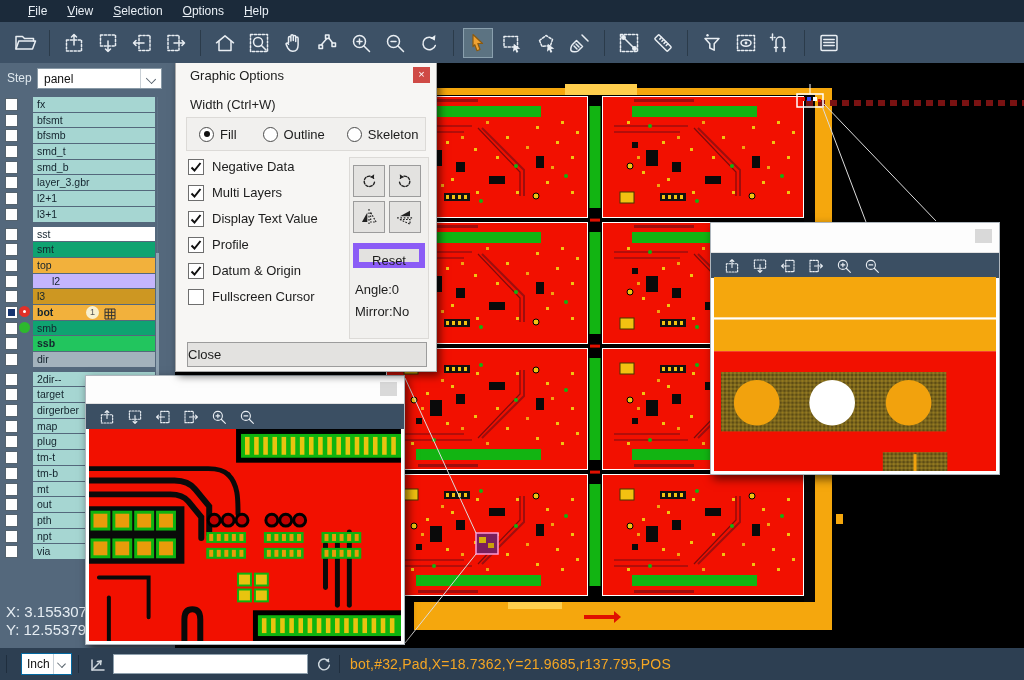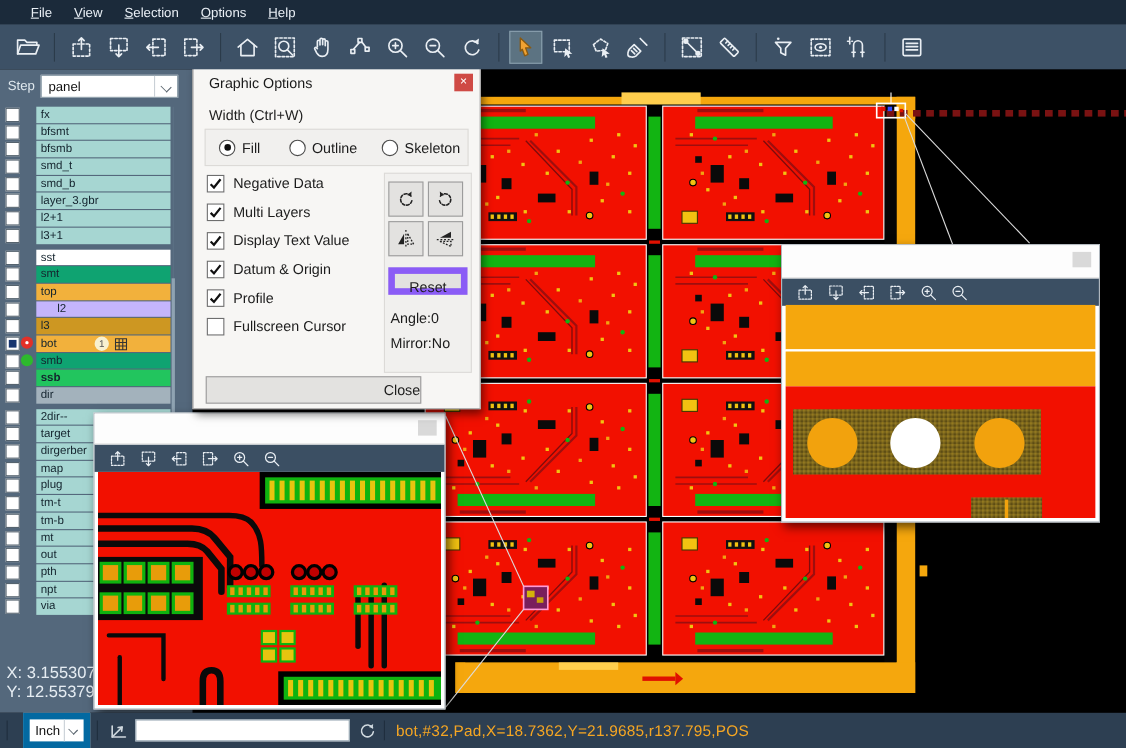--- a/index.html
+++ b/index.html
@@ -58,38 +58,38 @@
   .check-box{width:14px;height:14px;background:#fff;border:1px solid #6e6e6e;flex:none;position:relative;}
   .check-box svg{position:absolute;left:0;top:0;}
   .check-label{font-size:13px;color:#1c1c1c;margin-left:8px;white-space:nowrap;}
   #dlg-right{position:absolute;left:173px;top:96px;width:80px;height:182px;background:#f1f0ee;border:1px solid #dcdad7;box-sizing:border-box;}
   #dlg-btn-grid{position:absolute;left:3px;top:7px;width:72px;display:grid;grid-template-columns:32px 32px;grid-gap:4px;}
   .xform-btn{width:32px;height:32px;background:#e3e2e0;border:1px solid #9c9c9c;display:flex;align-items:center;justify-content:center;box-sizing:border-box;}
   .xform-btn svg{width:20px;height:20px;}
   #dlg-reset{position:absolute;left:3px;top:85px;width:72px;height:25px;background:#e3e2e0;border:6px solid #8b5cf6;font-size:13px;color:#1c1c1c;text-align:center;line-height:23px;box-sizing:border-box;}
   #dlg-angle{position:absolute;left:5px;top:124px;font-size:13px;color:#1c1c1c;}
   #dlg-mirror{position:absolute;left:5px;top:146px;font-size:13px;color:#1c1c1c;}
-  #dlg-close-btn{position:absolute;left:11px;top:281px;width:196px;height:25px;background:#e3e2e0;border:1px solid #9c9c9c;font-size:13px;color:#1c1c1c;text-align:right;line-height:23px;box-sizing:border-box;}
+  #dlg-close-btn{position:absolute;left:11px;top:281px;width:240px;height:25px;background:#e3e2e0;border:1px solid #9c9c9c;font-size:13px;color:#1c1c1c;text-align:left;line-height:23px;box-sizing:border-box;}
   
   .popup{position:absolute;background:#fff;border:1px solid #aeb6bd;box-shadow:3px 4px 9px rgba(0,0,0,.6);z-index:10;box-sizing:border-box;}
   #popup-left{left:85px;top:375px;width:320px;height:270px;}
   #popup-right{left:710px;top:222px;width:290px;height:253px;}
   .pop-title{position:relative;height:27px;background:#fdfdfd;border-bottom:1px solid #e2e2e2;}
   #popup-right .pop-title{height:29px;}
   .pop-btn{position:absolute;right:7px;top:6px;width:17px;height:14px;background:#d9d9d9;}
   .pop-toolbar{height:25px;background:#3b4f63;display:flex;align-items:center;padding-left:7px;}
   .pop-tool{width:28px;height:22px;display:flex;align-items:center;justify-content:center;color:#e9eef3;}
   .pop-tool svg{width:18px;height:18px;}
   .pop-content{position:absolute;left:3px;right:3px;bottom:3px;top:53px;}
   #popup-right .pop-content{top:54px;}
   .pop-content svg{display:block;width:100%;height:100%;}
   
   #statusbar{position:absolute;left:0;top:648px;width:1024px;height:32px;background:#2d3f52;display:flex;align-items:center;z-index:20;}
   .sb-sep{width:1px;height:18px;background:#1f2e3e;margin:0 6px;flex:none;}
-  #unit-select{position:relative;width:49px;height:20px;background:#fff;border:6px solid #0369a1;margin-left:8px;box-sizing:content-box;flex:none;}
+  #unit-select{position:relative;width:49px;height:20px;background:#fff;border:1px solid #0369a1;margin-left:8px;box-sizing:content-box;flex:none;}
   #unit-select .val{position:absolute;left:5px;top:3px;font-size:12px;color:#111;}
   #unit-select .chev{position:absolute;right:0;top:0;width:17px;height:20px;border-left:1px solid #c9d0d6;}
   #unit-select .chev-glyph{left:4px;top:6px;width:6px;height:6px;}
   #corner-ico{width:20px;height:20px;color:#cfd8de;flex:none;margin:0 3px;}
   #cmd-input{width:195px;height:20px;border:1px solid #8fa0ad;background:#fff;font-size:12px;padding:0 5px;margin-left:2px;flex:none;box-sizing:border-box;}
   #refresh-ico{width:18px;height:18px;color:#cfd8de;margin-left:7px;flex:none;}
   #status-msg{font-size:14px;font-weight:500;letter-spacing:.2px;margin-left:4px;white-space:nowrap;}
 </style>
 </head>
 <body>
@@ -478,21 +478,21 @@
         </div>
         <div class="layer-row">
           <span class="layer-check"></span>
           <span class="layer-bar" style="background: rgb(205, 151, 34);">l3</span>
         </div>
         <div class="layer-row">
           <span class="layer-check">
             <span class="fill"></span>
           </span>
           <span class="layer-dot red"></span>
-          <span class="layer-bar" style="background: rgb(242, 177, 60);">bot</span>
+          <span class="layer-bar" style="background: rgb(242, 177, 60); font-weight: bold;">bot</span>
           <span class="layer-badge">1</span>
           <span class="layer-grid-ico"><svg viewBox="0 0 12 12">
               <path d="M1 1 H11 V11 H1 Z M1 4.3 H11 M1 7.6 H11 M4.3 1 V11 M7.6 1 V11" stroke="#333" stroke-width="1" fill="none"></path>
             </svg></span>
         </div>
         <div class="layer-row">
           <span class="layer-check"></span>
           <span class="layer-dot green"></span>
           <span class="layer-bar" style="background: rgb(15, 163, 113);">smb</span>
         </div>
@@ -849,29 +849,29 @@
             </svg>
           </span>
           <span class="check-label">Display Text Value</span>
         </div>
         <div class="check-item">
           <span class="check-box">
             <svg viewBox="0 0 14 14" width="14" height="14">
               <polyline points="2.5,7.5 5.5,10.5 11.5,3" fill="none" stroke="#111" stroke-width="2"></polyline>
             </svg>
           </span>
-          <span class="check-label">Datum &amp; Origin</span>
+          <span class="check-label">Profile</span>
         </div>
         <div class="check-item">
           <span class="check-box">
             <svg viewBox="0 0 14 14" width="14" height="14">
               <polyline points="2.5,7.5 5.5,10.5 11.5,3" fill="none" stroke="#111" stroke-width="2"></polyline>
             </svg>
           </span>
-          <span class="check-label">Profile</span>
+          <span class="check-label">Datum &amp; Origin</span>
         </div>
         <div class="check-item">
           <span class="check-box"></span>
           <span class="check-label">Fullscreen Cursor</span>
         </div>
       </div>
     <div id="dlg-right">
       <div id="dlg-btn-grid">
           <div class="xform-btn">
             <svg viewBox="0 0 24 24" fill="none" stroke="#222" stroke-width="1.7" stroke-linecap="round">

